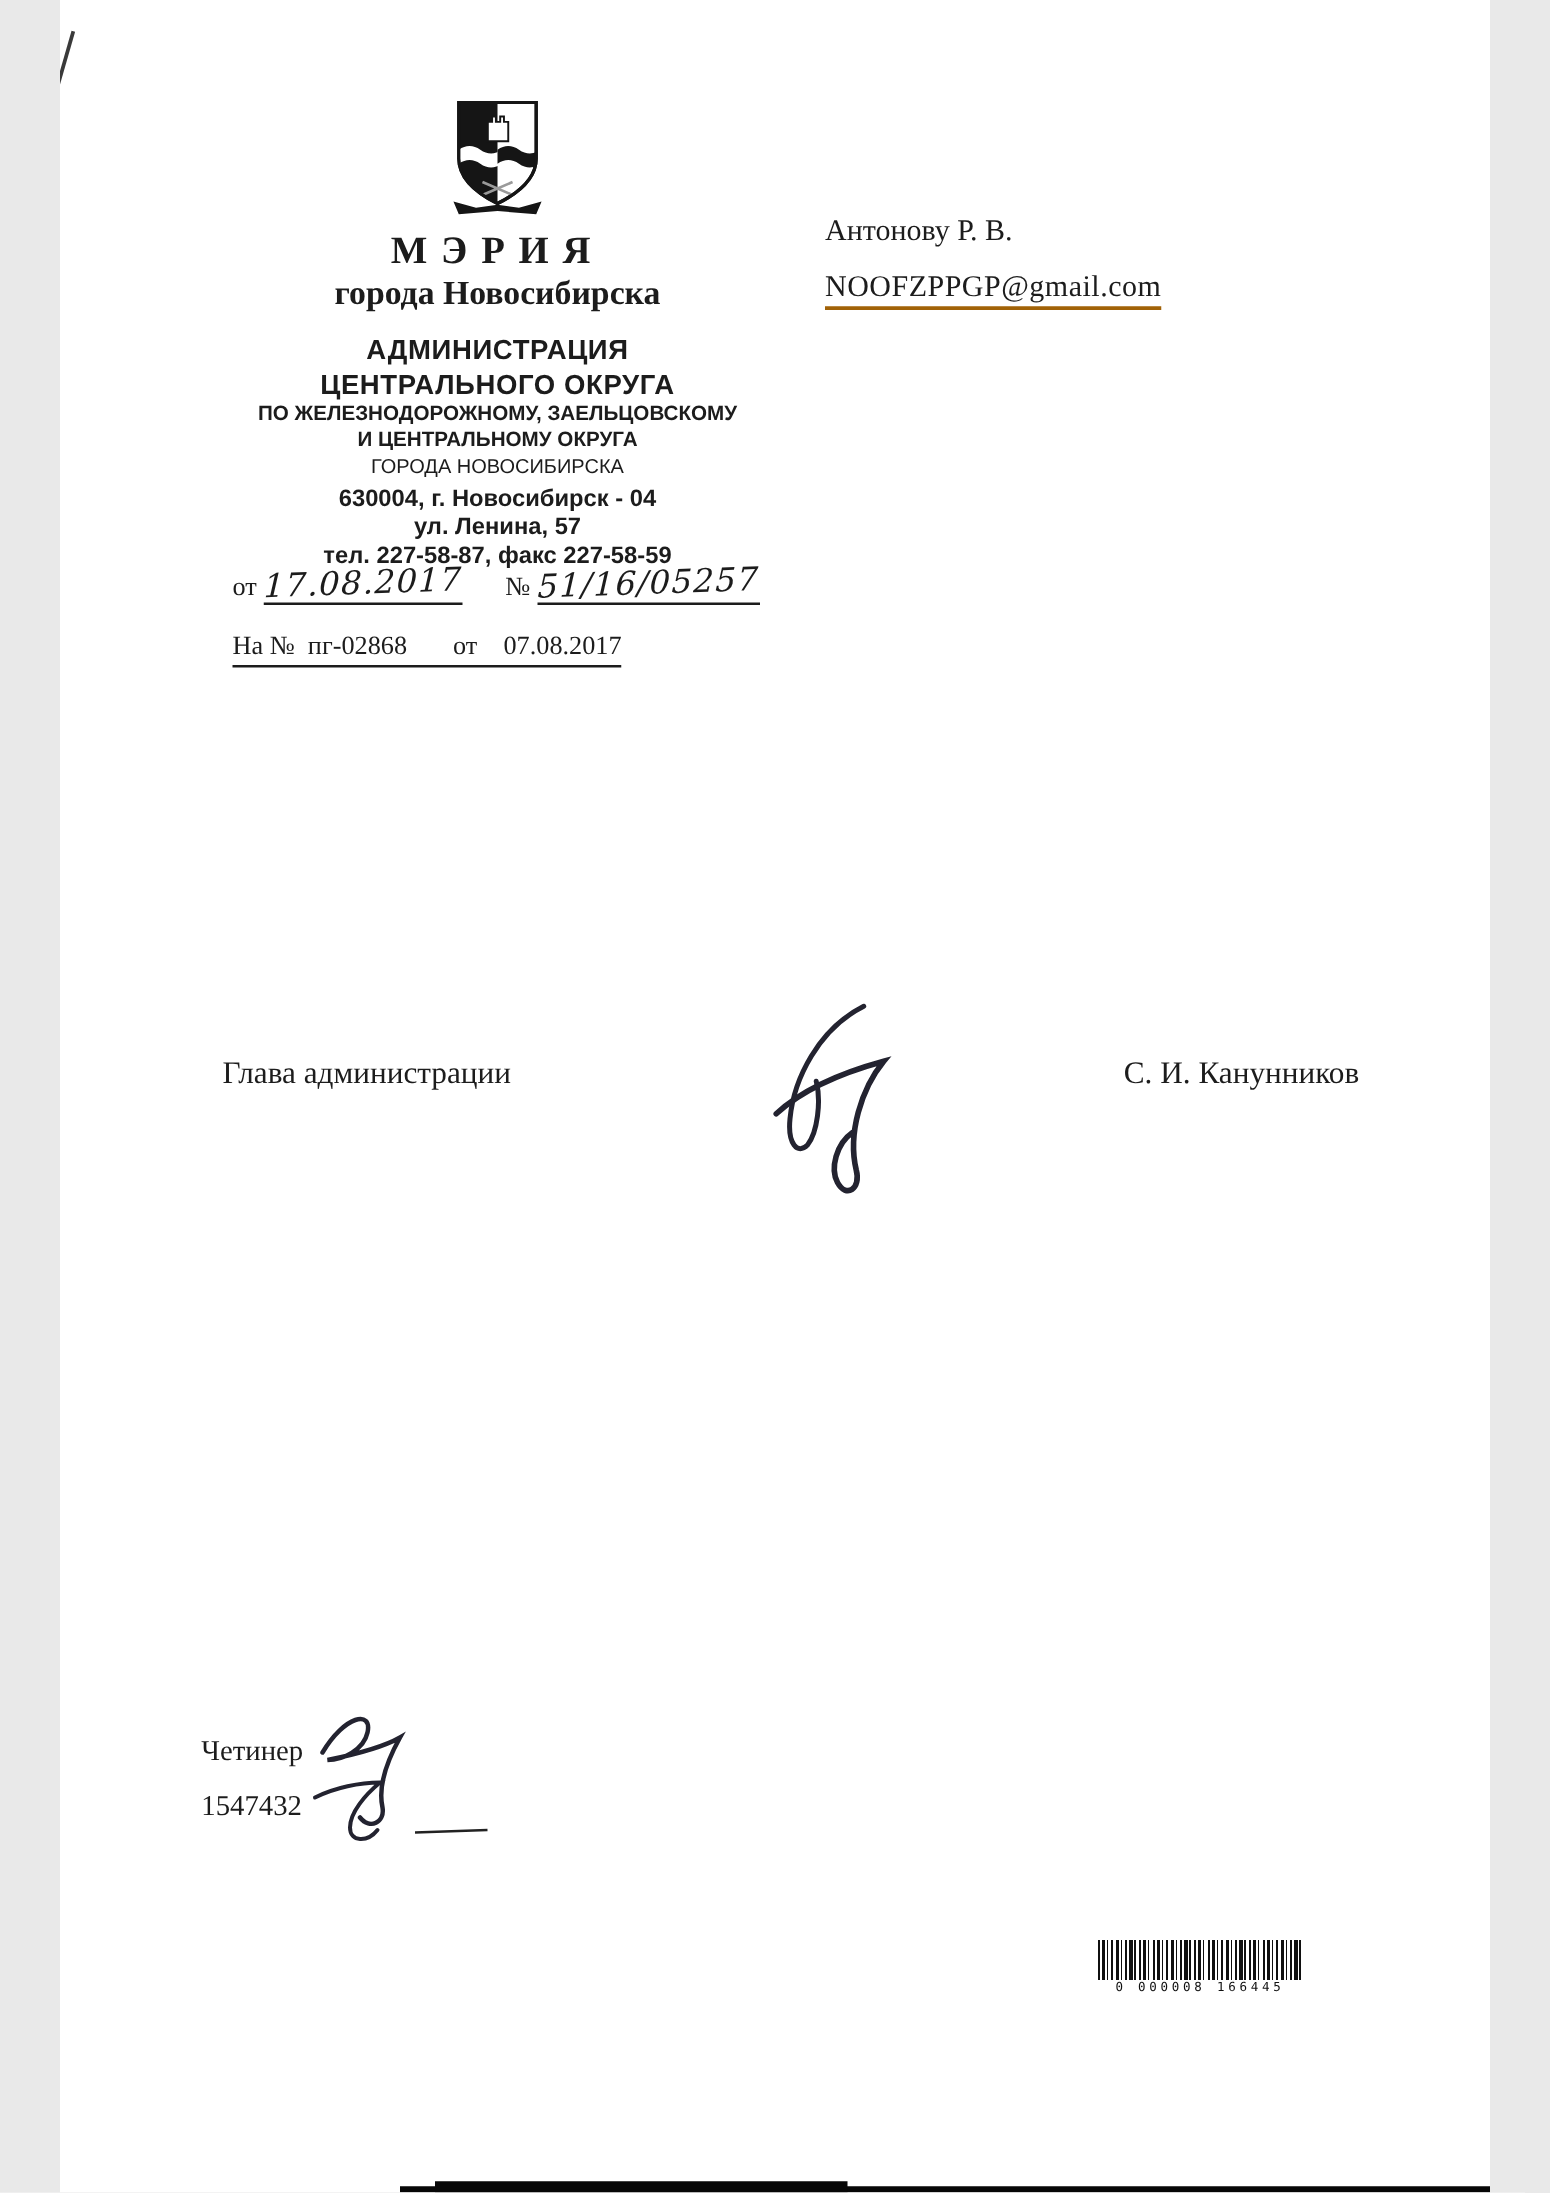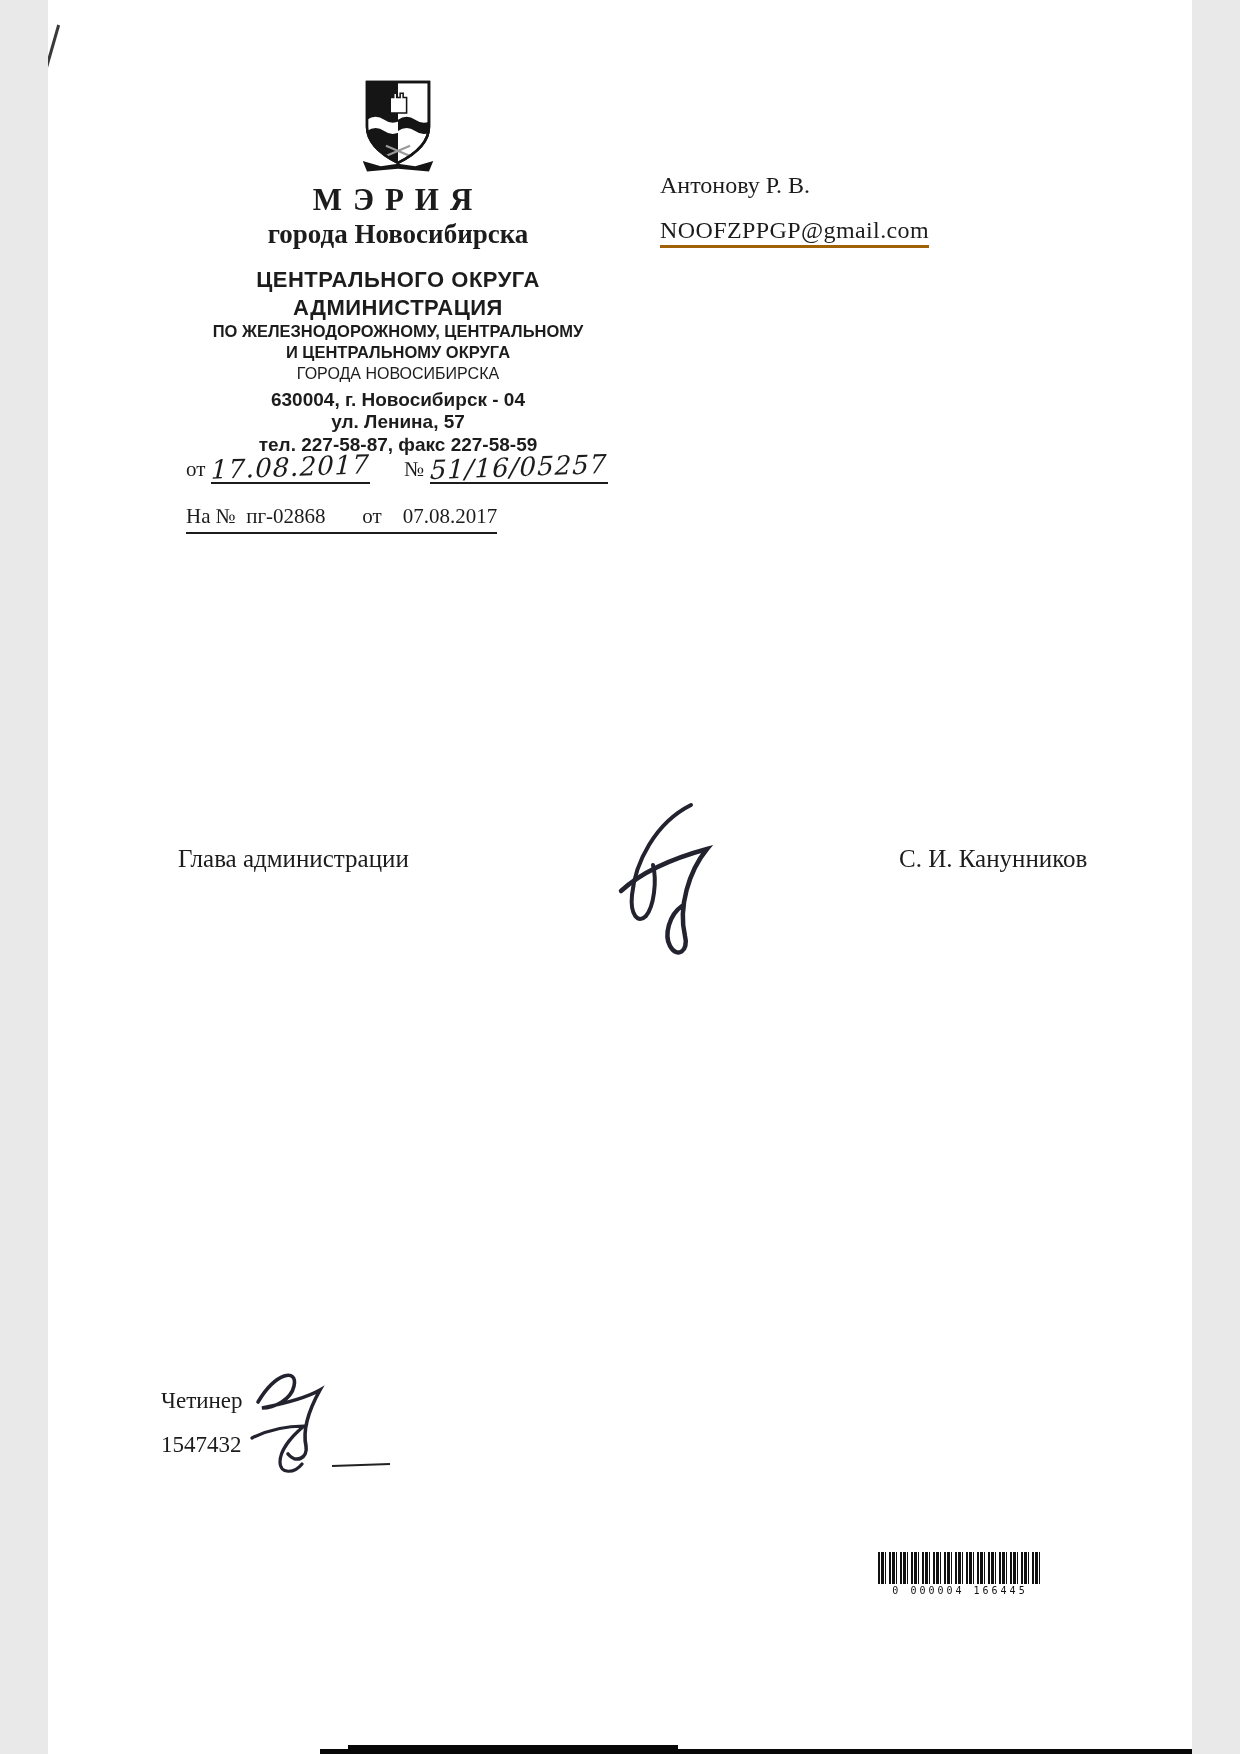--- a/index.html
+++ b/index.html
@@ -145,24 +145,24 @@
         <path d="M41 42 V24 h4 v-5 h3.5 v5 h4 v-5 h3.5 v5 h4 v18 z" fill="#ffffff" stroke="#151515" stroke-width="1.8"></path>
         <path d="M36 80 L64 92 M64 80 L36 92" stroke="#9a9a9a" stroke-width="2.5"></path>
       </g>
       <path d="M14 6 H86 V58 Q86 82 50 100 Q14 82 14 58 Z" fill="none" stroke="#151515" stroke-width="3"></path>
       <path d="M9 98 L30 104 L50 101 L70 104 L91 98 L86 110 L50 107 L14 110 Z" fill="#151515"></path>
     </svg>
 
     <div class="org-line1">МЭРИЯ</div>
     <div class="org-line2">города Новосибирска</div>
 
+    <div class="admin-line">АДМИНИСТРАЦИЯ</div>
     <div class="admin-line">ЦЕНТРАЛЬНОГО ОКРУГА</div>
-    <div class="admin-line">АДМИНИСТРАЦИЯ</div>
-
-    <div class="district-line">ПО ЖЕЛЕЗНОДОРОЖНОМУ, ЦЕНТРАЛЬНОМУ</div>
+
+    <div class="district-line">ПО ЖЕЛЕЗНОДОРОЖНОМУ, ЗАЕЛЬЦОВСКОМУ</div>
     <div class="district-line">И ЦЕНТРАЛЬНОМУ ОКРУГА</div>
     <div class="district-line light">ГОРОДА НОВОСИБИРСКА</div>
 
     <div class="addr-group">
       <div class="addr-line">630004, г. Новосибирск - 04</div>
       <div class="addr-line">ул. Ленина, 57</div>
       <div class="addr-line">тел. 227-58-87, факс 227-58-59</div>
     </div>
   </div>
 
@@ -195,19 +195,19 @@
   <div class="executor-phone">1547432</div>
 
   <svg class="executor-signature" viewBox="0 0 115 125" aria-hidden="true">
     <path d="M22 40 C 40 10, 62 6, 58 24 C 55 38, 38 46, 26 46 C 46 42, 70 36, 84 28 C 74 46, 66 66, 70 84 C 72 96, 60 102, 52 92" fill="none" stroke="#232330" stroke-width="3.6" stroke-linecap="round"></path>
     <path d="M16 76 C 32 68, 52 64, 68 64 C 56 74, 44 88, 44 100 C 44 112, 58 112, 66 102" fill="none" stroke="#232330" stroke-width="3.2" stroke-linecap="round"></path>
   </svg>
   <div class="executor-dash"></div>
 
   <div class="barcode">
     <div class="barcode-bars"></div>
-    <div class="barcode-digits">0 000004 166445</div>
+    <div class="barcode-digits">0 000008 166445</div>
   </div>
 
   <div class="scan-edge-long"></div>
   <div class="scan-edge-thick"></div>
 
 </div>
 
 </body></html>

